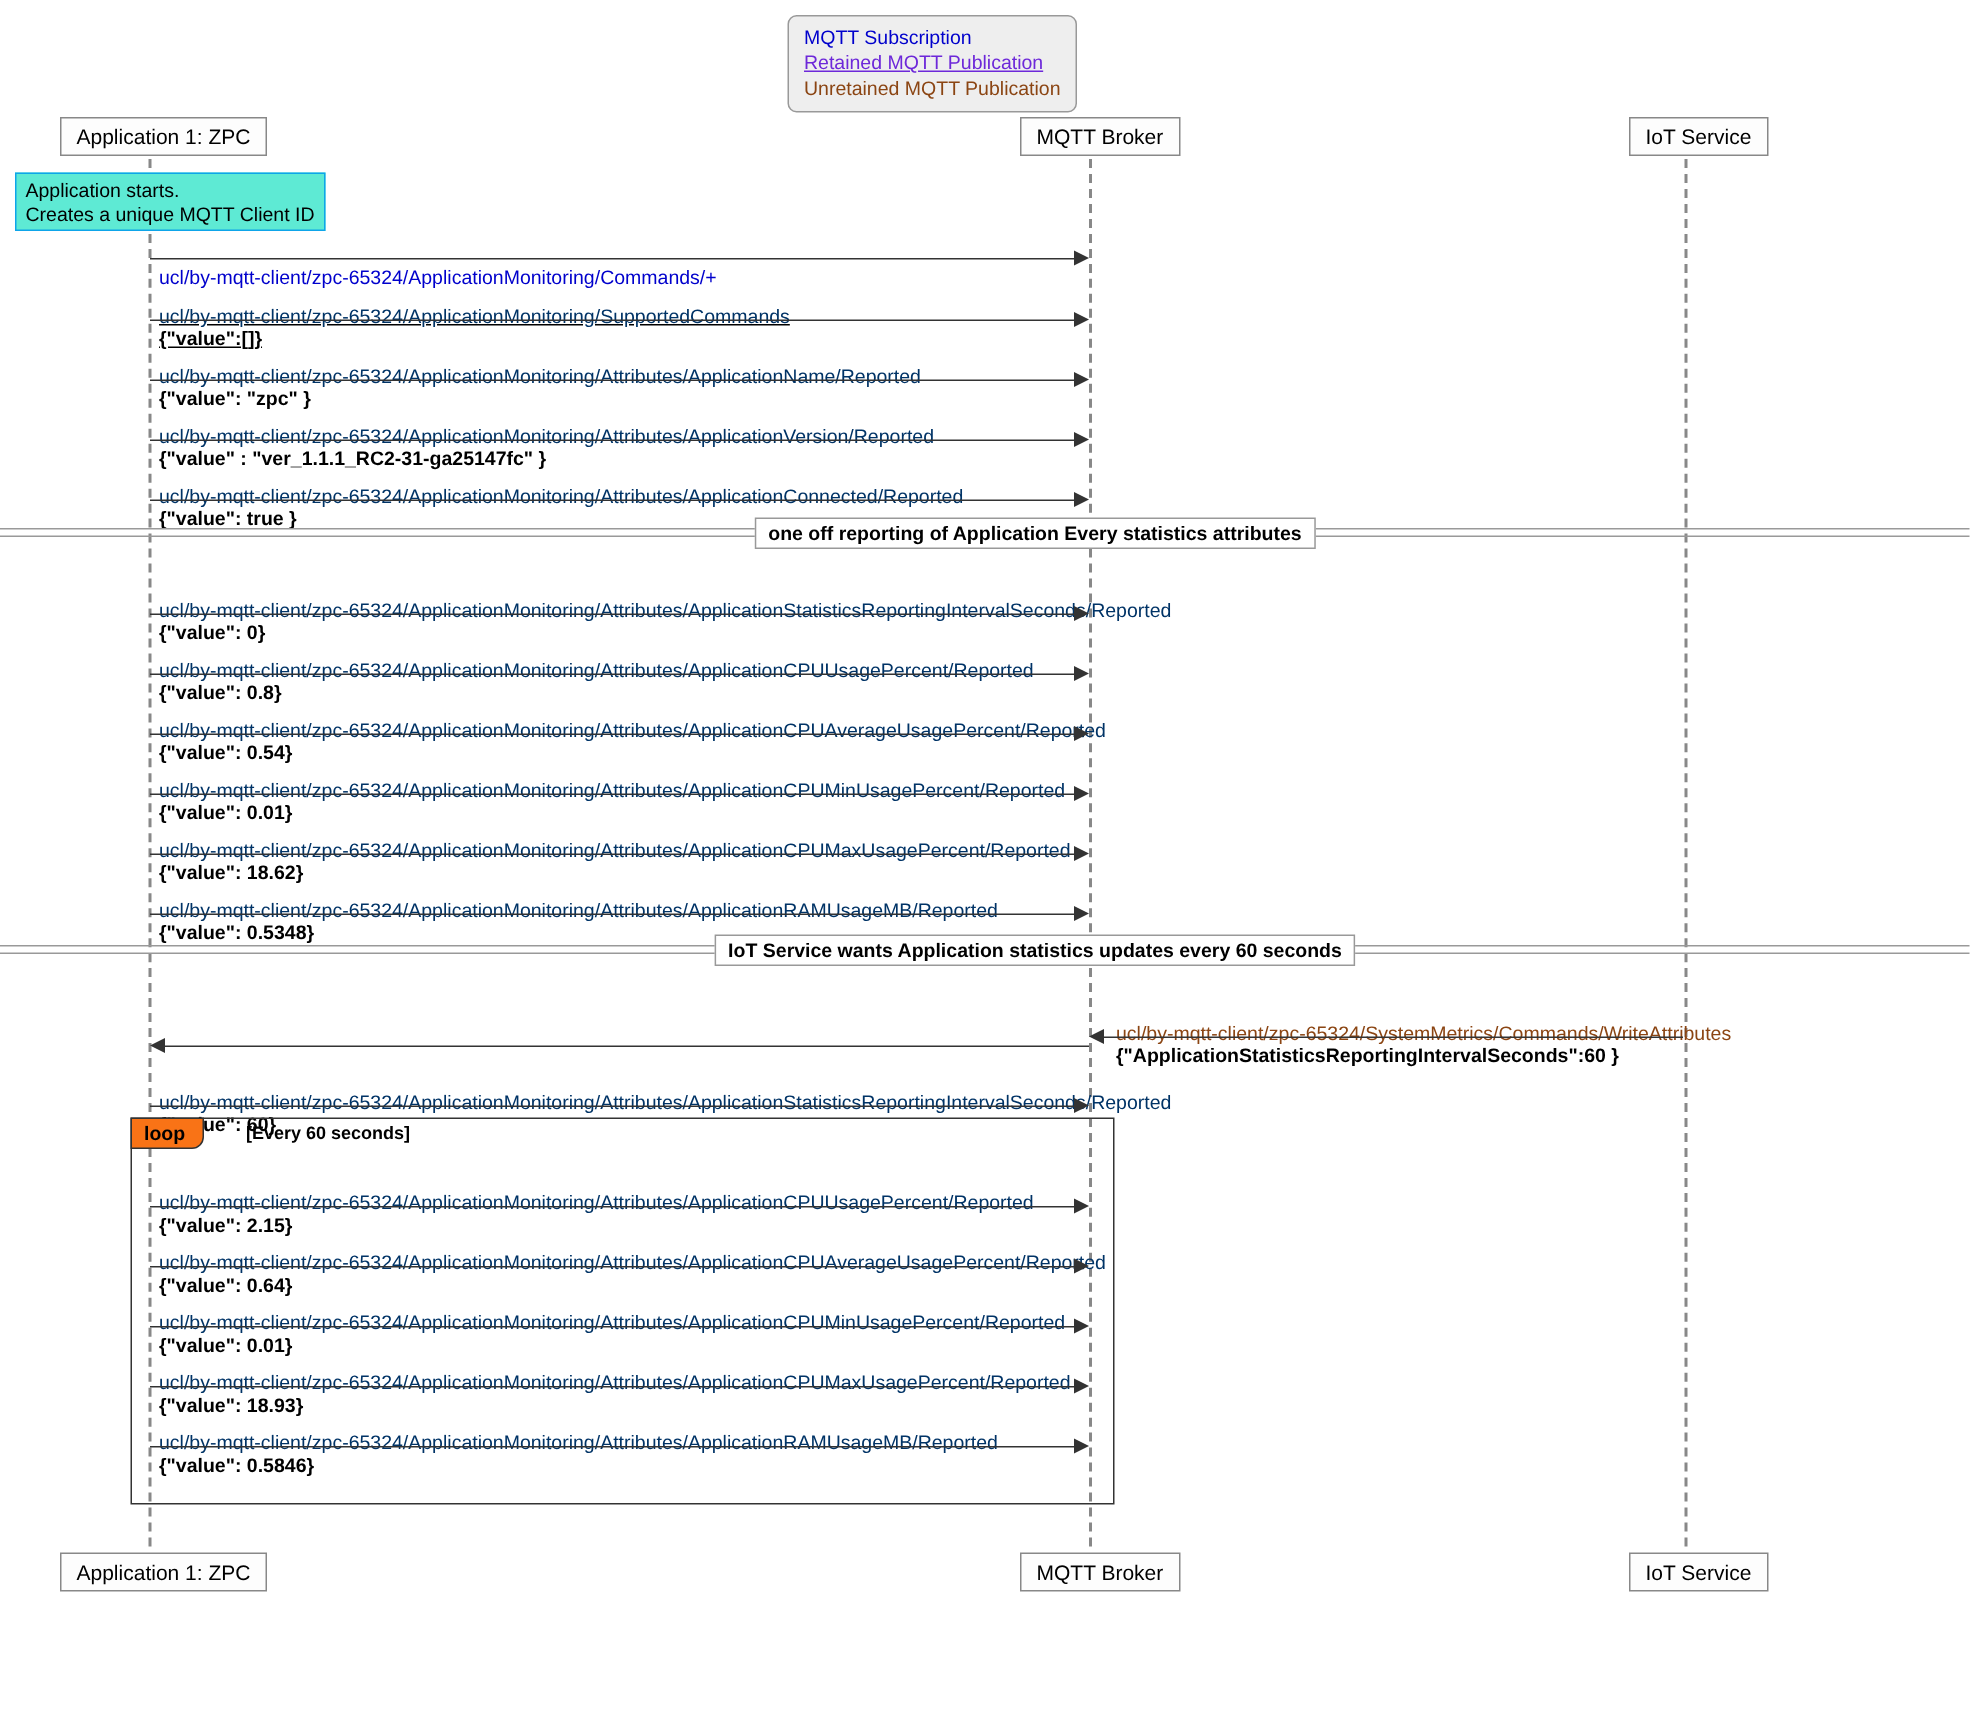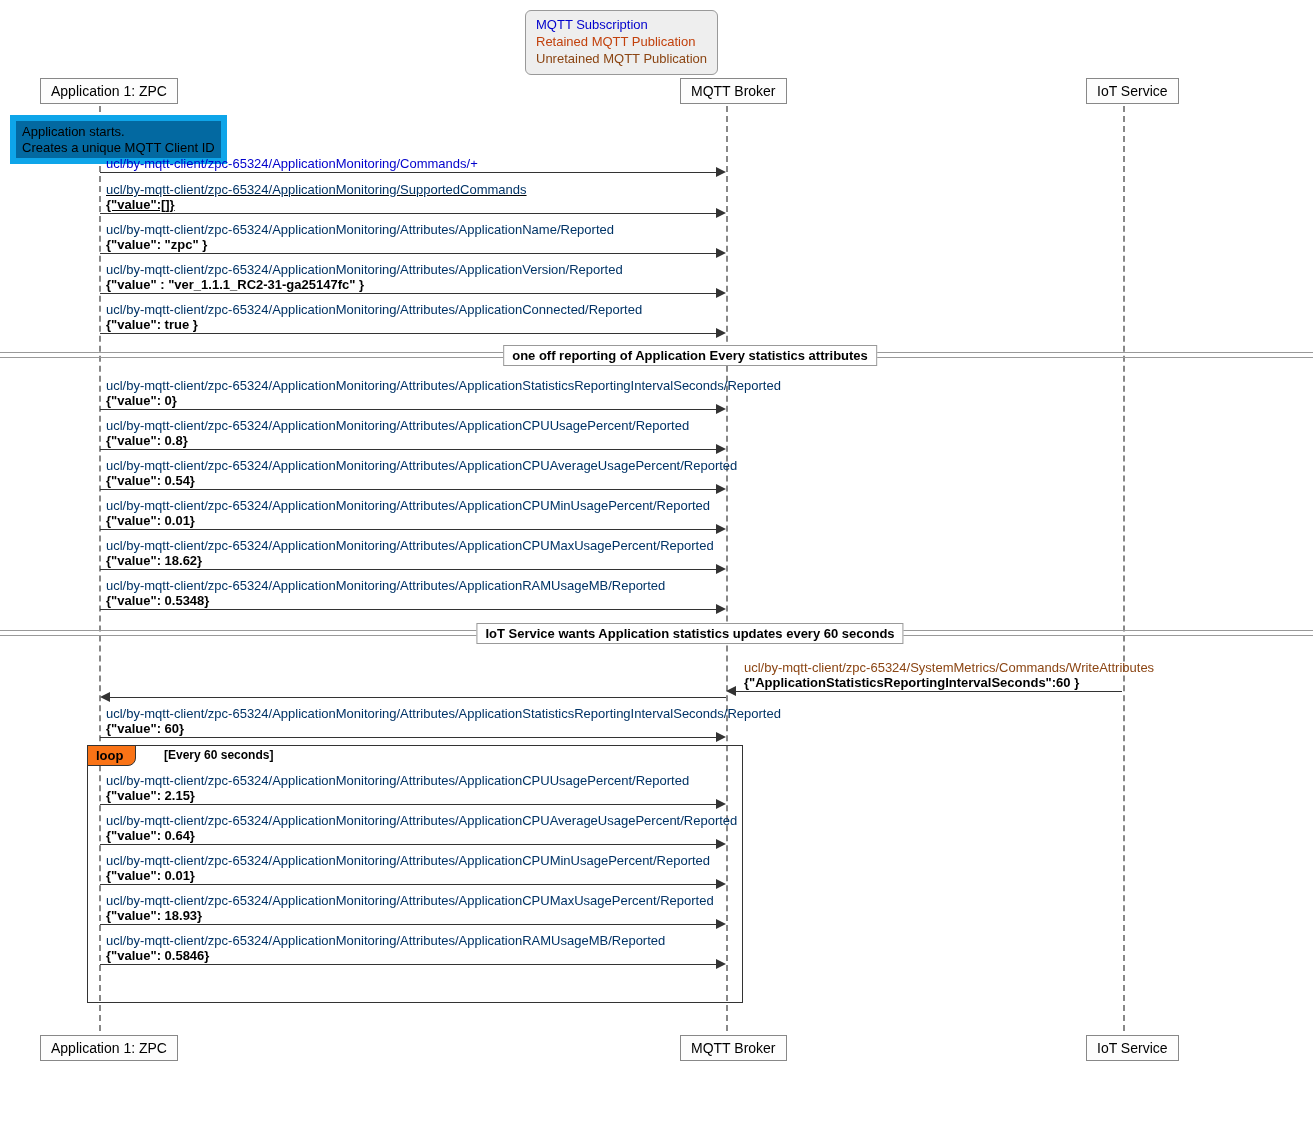--- a/index.html
+++ b/index.html
@@ -19,48 +19,48 @@
   top: 10px;
   left: 525px;
   background: #eee;
   border: 1px solid #999;
   border-radius: 6px;
   padding: 6px 10px;
   font-size: 13px;
   line-height: 1.3;
 }
 .legend .sub { color: #0000cc; }
-.legend .ret { color: #c2410c; }
+.legend .ret { color: #6d28d9; text-decoration: underline; }
 .legend .unret { color: #8B4513; }
 .participant {
   position: absolute;
   border: 1.5px solid #888;
   background: #fdfdfd;
   padding: 4px 10px;
   font-size: 14px;
   white-space: nowrap;
 }
 .lifeline {
   position: absolute;
   border-left: 2px dashed #888;
   width: 0;
 }
 .note {
   position: absolute;
-  border: 6px solid #0ea5e9;
-  background: #0369a1;
+  border: 1px solid #0ea5e9;
+  background: #5eead4;
   padding: 3px 6px;
   font-size: 13px;
   line-height: 1.2;
 }
 .msg {
   position: absolute;
   font-size: 13px;
 }
-.msg .topic { color: #003366; }
+.msg .topic { color: #003366; margin-top: 21px; }
 .msg .topic.sub { color: #0000cc; }
 .msg .topic.unret { color: #8B4513; }
 .msg .payload { font-weight: bold; color: #000; }
 .arrow-line {
   position: absolute;
   height: 0;
   border-top: 1.5px solid #333;
 }
 .arrow-head-r {
   position: absolute;

